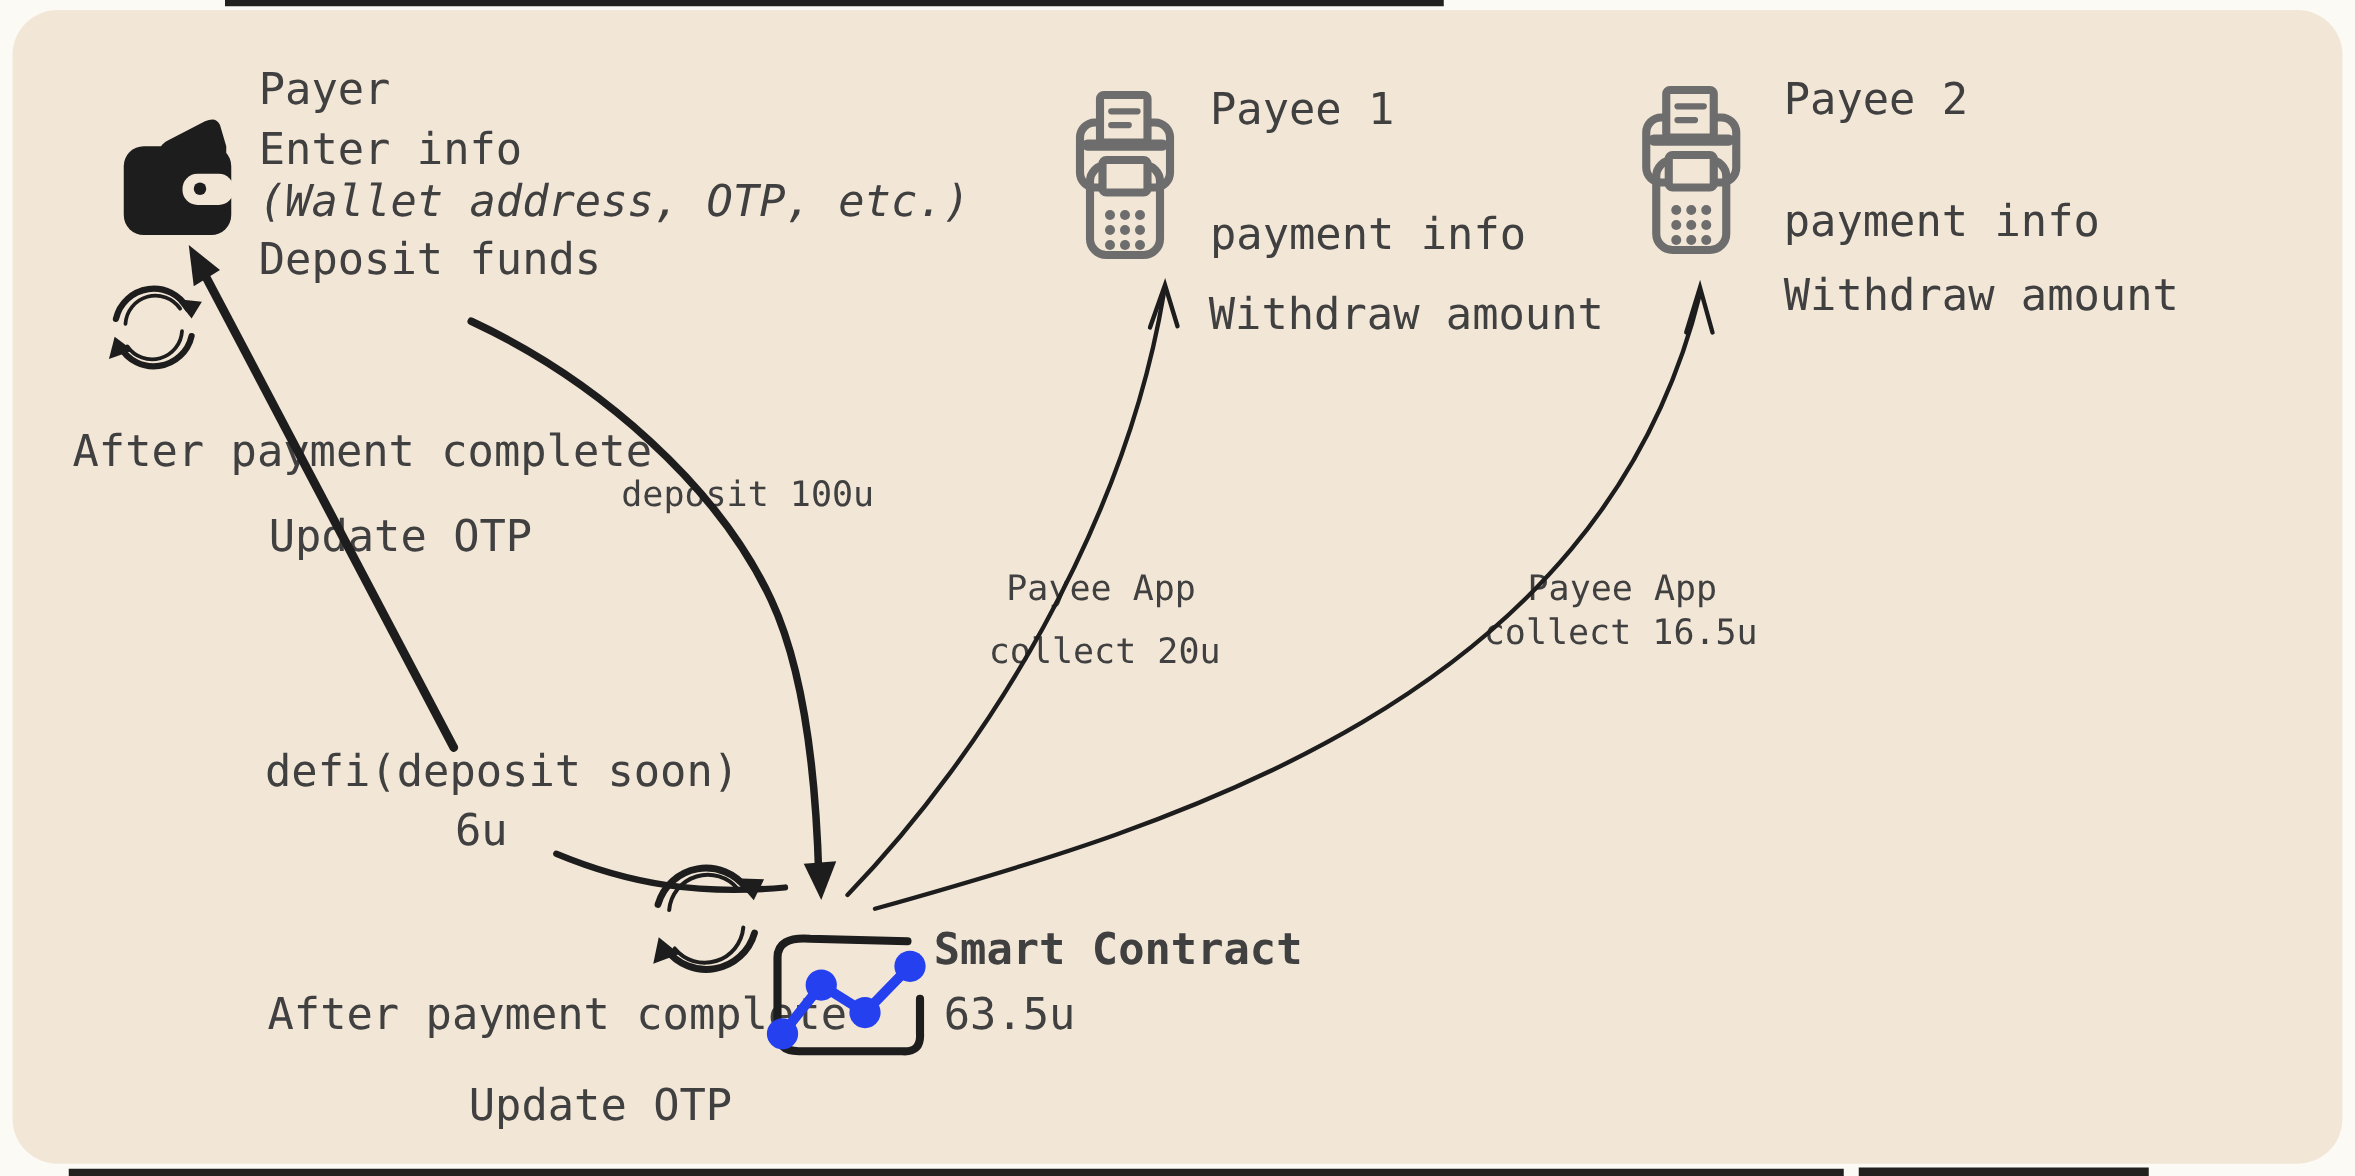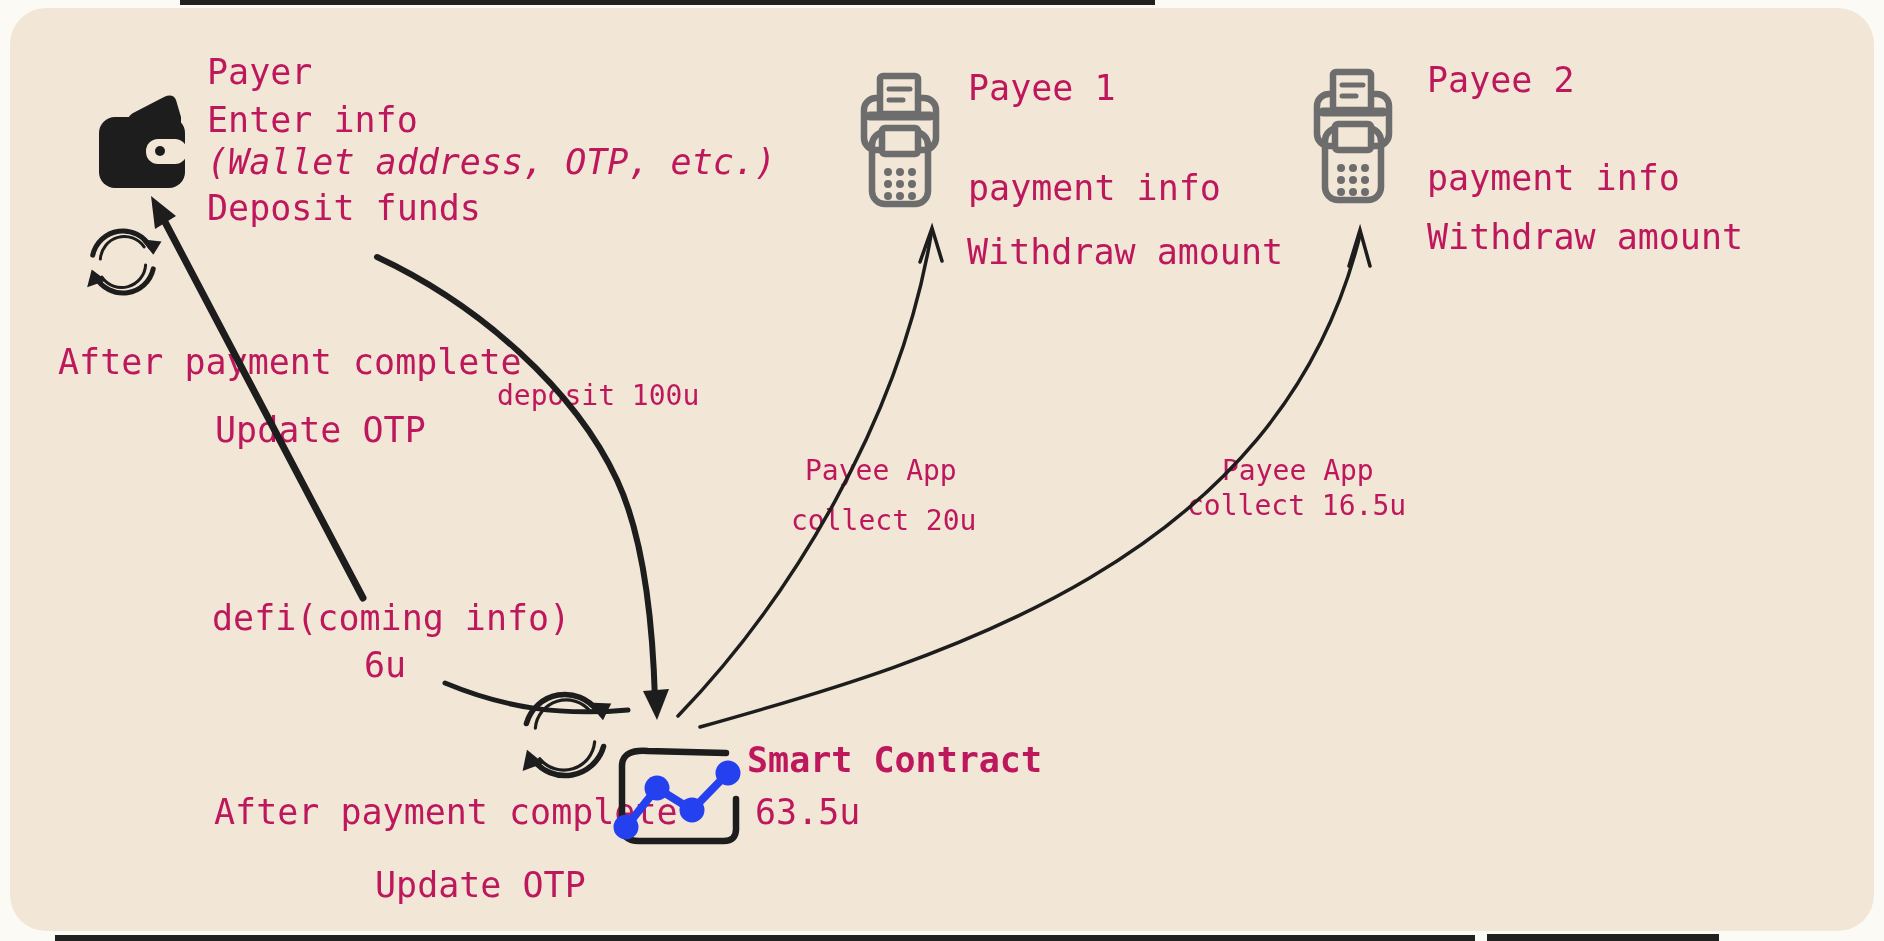--- a/index.html
+++ b/index.html
@@ -8,21 +8,21 @@
     background:#fcfaf4;
     font-family:"DejaVu Sans Mono", monospace;
   }
   #stage{position:absolute;inset:0;}
   #canvas-board{
     position:absolute;left:10px;top:8px;width:1864px;height:923px;
     background:#f2e6d7;border-radius:36px;
   }
   .edge-strip{position:absolute;background:#222120;}
   .t{
-    position:absolute;color:#be185d;white-space:pre;
+    position:absolute;color:#404040;white-space:pre;
     font-size:35px;line-height:40px;letter-spacing:0;
   }
   .t.small{font-size:28px;line-height:33px;text-align:right;}
   #stroke-layer{position:absolute;left:0;top:0;pointer-events:none;}
 </style>
 </head>
 <body>
 
 <div id="stage">
 
@@ -32,21 +32,21 @@
   <div class="edge-strip" style="left:55px;top:935px;width:1420px;height:6px;"></div>
   <div class="edge-strip" style="left:1487px;top:934px;width:232px;height:7px;"></div>
 
   <div class="t" style="left:207px;top:52px;">Payer</div>
   <div class="t" style="left:207px;top:100px;">Enter info</div>
   <div class="t" style="left:207px;top:142px;font-style:italic;">(Wallet address, OTP, etc.)</div>
   <div class="t" style="left:207px;top:188px;">Deposit funds</div>
   <div class="t" style="left:58px;top:342px;">After payment complete</div>
   <div class="t" style="left:215px;top:410px;">Update OTP</div>
 
-  <div class="t" style="left:212px;top:598px;">defi(coming info)</div>
+  <div class="t" style="left:212px;top:598px;">defi(deposit soon)</div>
   <div class="t" style="left:364px;top:645px;text-align:center;">6u</div>
 
   <div class="t small" style="left:497px;top:379px;">deposit 100u</div>
 
   <div class="t" style="left:968px;top:68px;">Payee 1</div>
   <div class="t" style="left:968px;top:168px;">payment info</div>
   <div class="t" style="left:967px;top:232px;">Withdraw amount</div>
 
   <div class="t" style="left:1427px;top:60px;">Payee 2</div>
   <div class="t" style="left:1427px;top:158px;">payment info</div>

